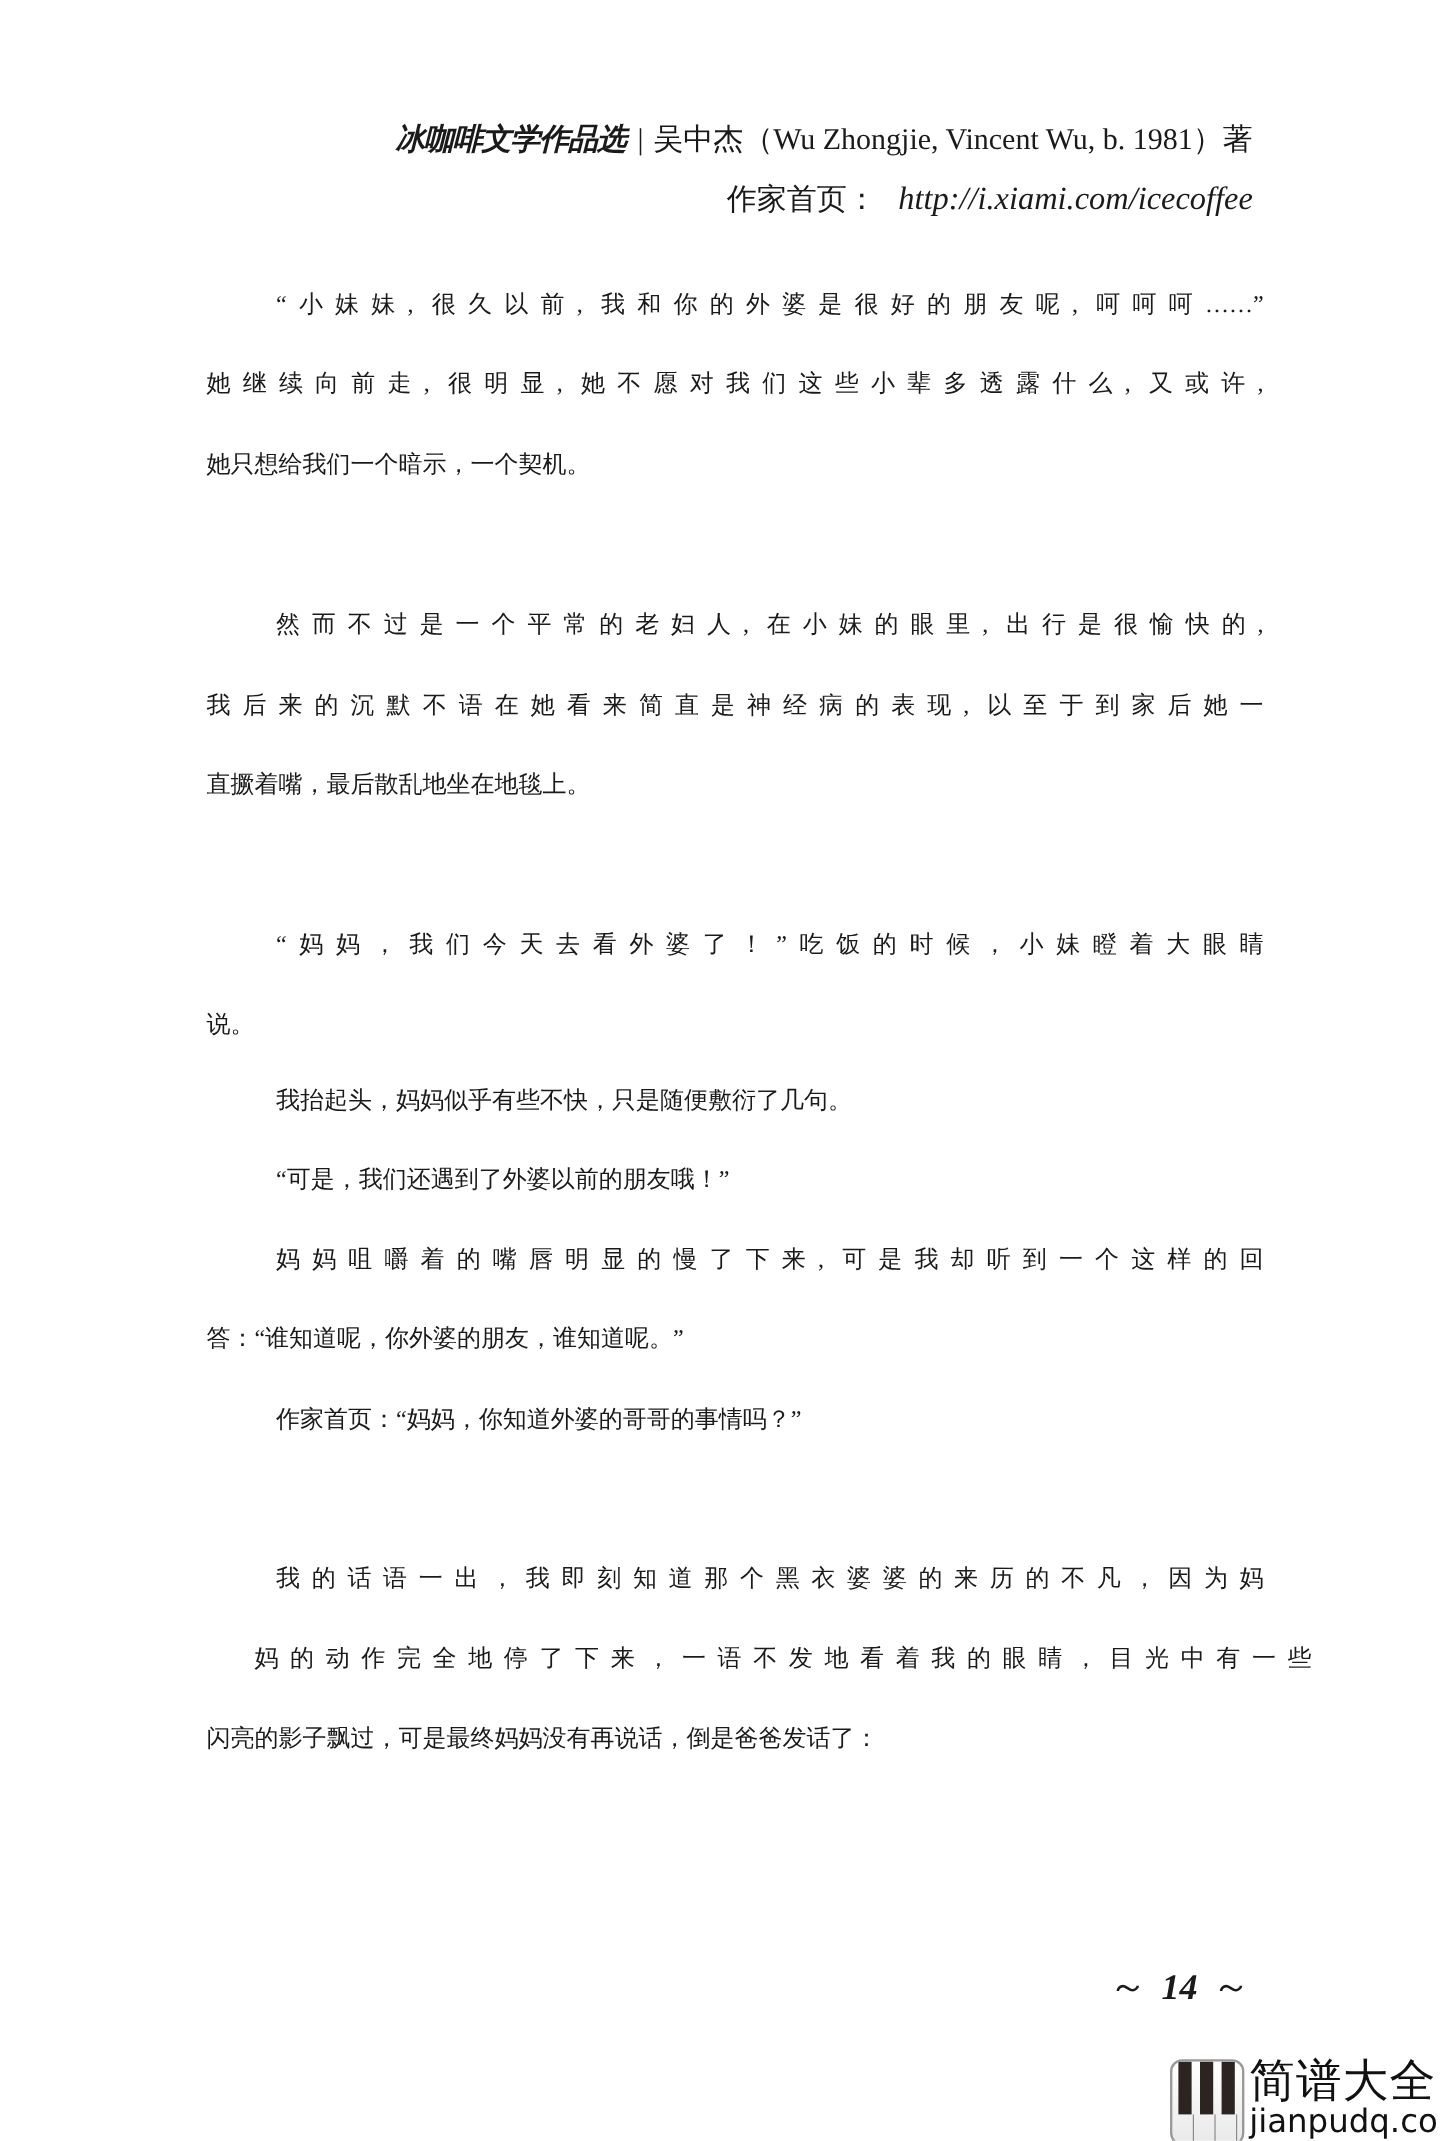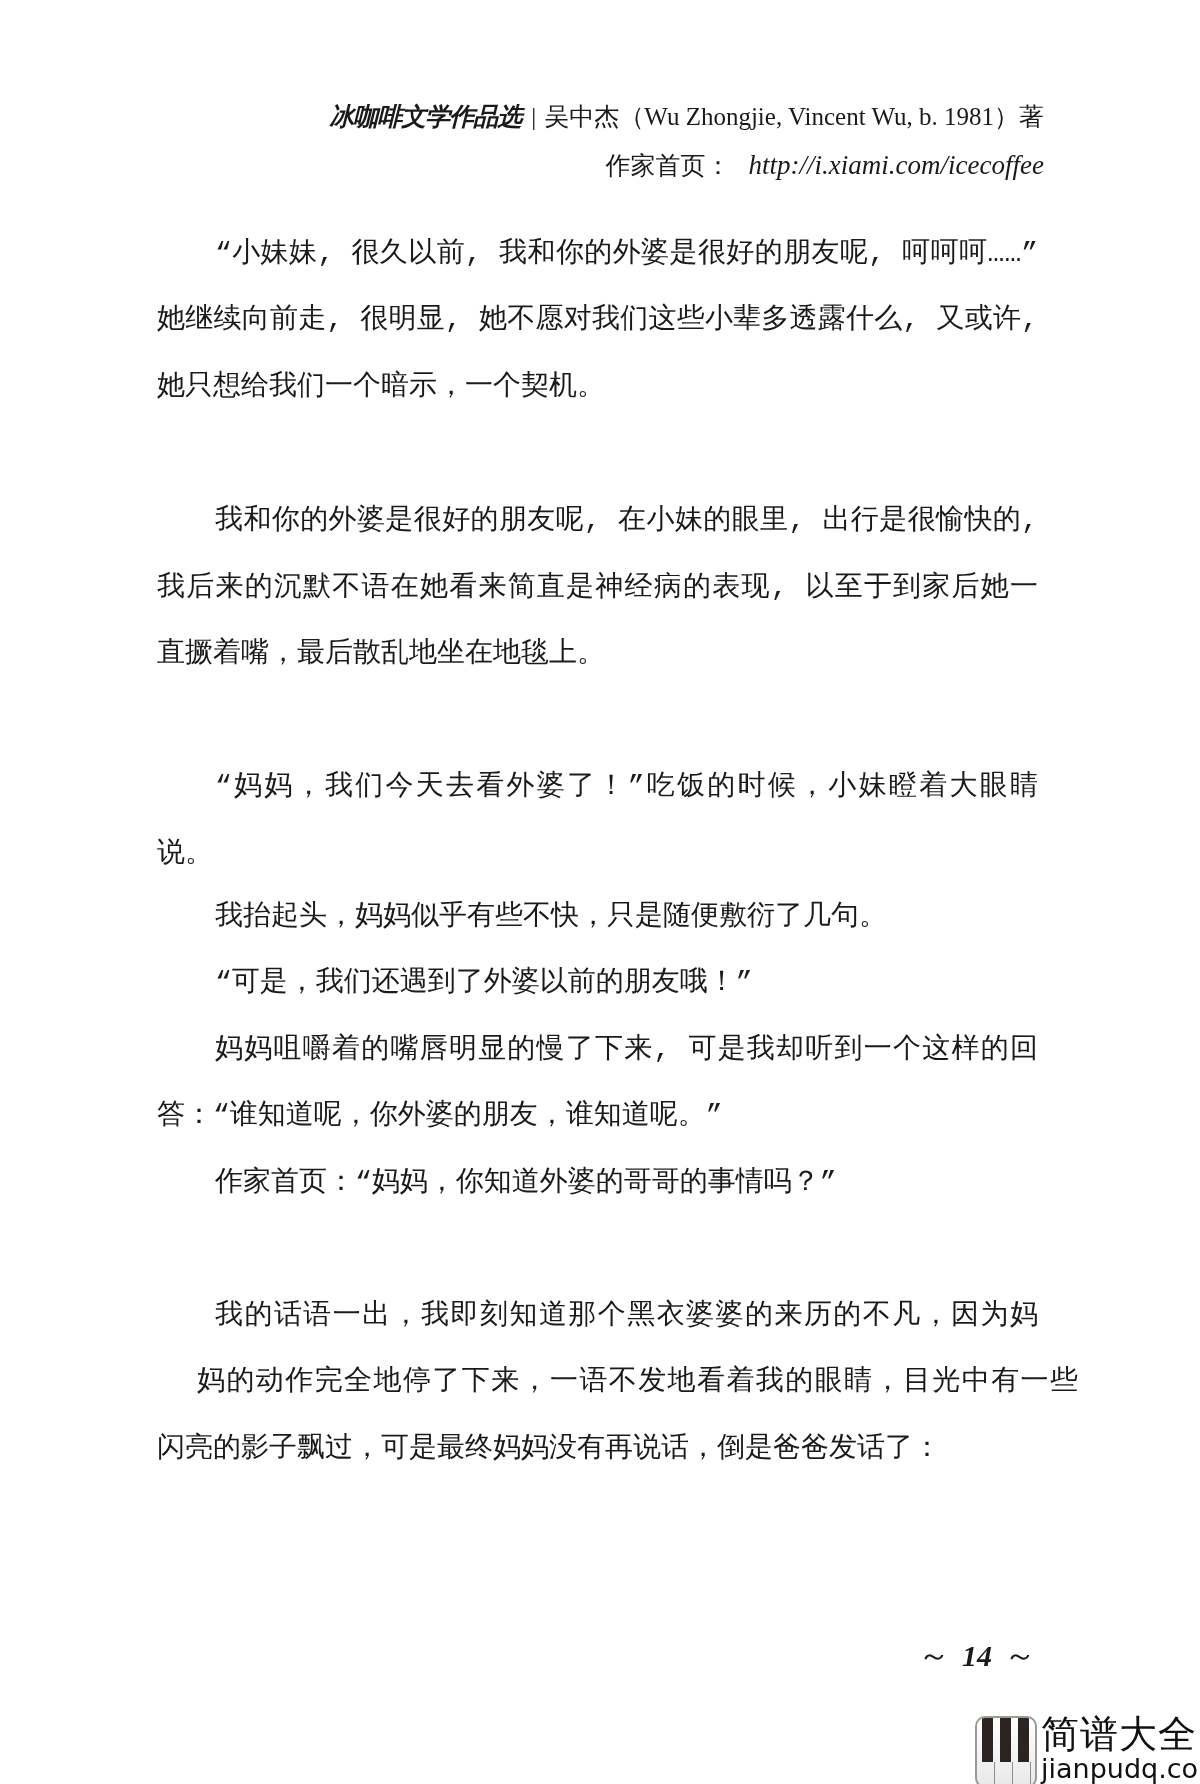--- a/index.html
+++ b/index.html
@@ -36,44 +36,44 @@
     margin: 0 8px 0 10px;
   }
   .url {
     font-style: italic;
     font-size: 27px;
     margin-left: 18px;
     margin-top: 24px;
   }
   .line {
     position: absolute;
-    left: 157px;
+    left: 172px;
     width: 881px;
     height: 36px;
     line-height: 36px;
-    font-size: 28px;
+    font-size: 20px;
     white-space: nowrap;
     overflow: visible;
-    font-family: Liberation Mono, monospace;
+    font-family: Liberation Serif, serif;
     font-weight: normal;
   }
   .line.full {
     text-align: justify;
     text-align-last: justify;
   }
   .line.indent {
     padding-left: 58px;
     width: 823px;
   }
   .page-number {
     position: absolute;
     left: 918px;
     top: 1637px;
     width: 124px;
-    text-align: left;
+    text-align: right;
     font-family: "Liberation Serif", "DejaVu Serif", serif;
     font-size: 30px;
     line-height: 36px;
     white-space: nowrap;
   }
   .page-number .tilde { font-size: 32px; }
   .page-number .num {
     font-weight: bold;
     font-style: italic;
     margin: 0 12px;
@@ -140,21 +140,21 @@
   <span class="series-title">冰咖啡文学作品选</span><span class="sep">|</span><span>吴中杰（Wu Zhongjie, Vincent Wu, b. 1981）著</span>
 </div>
 <div class="header header-line-2">
   <span>作家首页：</span><span class="url">http://i.xiami.com/icecoffee</span>
 </div>
 
 <div class="line full indent" style="top:236px;">“小妹妹, 很久以前, 我和你的外婆是很好的朋友呢, 呵呵呵……”</div>
 <div class="line full" style="top:302px;">她继续向前走, 很明显, 她不愿对我们这些小辈多透露什么, 又或许,</div>
 <div class="line" style="top:369px;">她只想给我们一个暗示，一个契机。</div>
 
-<div class="line full indent" style="top:503px;">我和你的外婆是很好的朋友呢, 在小妹的眼里, 出行是很愉快的,</div>
+<div class="line full indent" style="top:503px;">然而不过是一个平常的老妇人, 在小妹的眼里, 出行是很愉快的,</div>
 <div class="line full" style="top:570px;">我后来的沉默不语在她看来简直是神经病的表现, 以至于到家后她一</div>
 <div class="line" style="top:636px;">直撅着嘴，最后散乱地坐在地毯上。</div>
 
 <div class="line full indent" style="top:769px;">“妈妈，我们今天去看外婆了！”吃饭的时候，小妹瞪着大眼睛</div>
 <div class="line" style="top:836px;">说。</div>
 <div class="line indent" style="top:899px;">我抬起头，妈妈似乎有些不快，只是随便敷衍了几句。</div>
 <div class="line indent" style="top:965px;">“可是，我们还遇到了外婆以前的朋友哦！”</div>
 <div class="line full indent" style="top:1032px;">妈妈咀嚼着的嘴唇明显的慢了下来, 可是我却听到一个这样的回</div>
 <div class="line" style="top:1098px;">答：“谁知道呢，你外婆的朋友，谁知道呢。”</div>
 <div class="line indent" style="top:1165px;">作家首页：“妈妈，你知道外婆的哥哥的事情吗？”</div>

